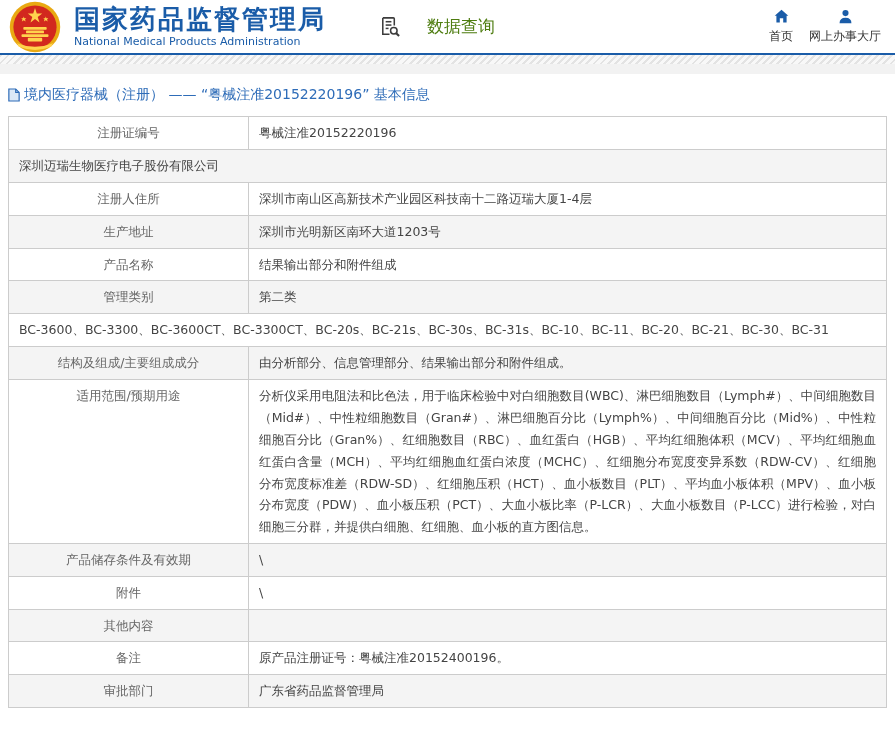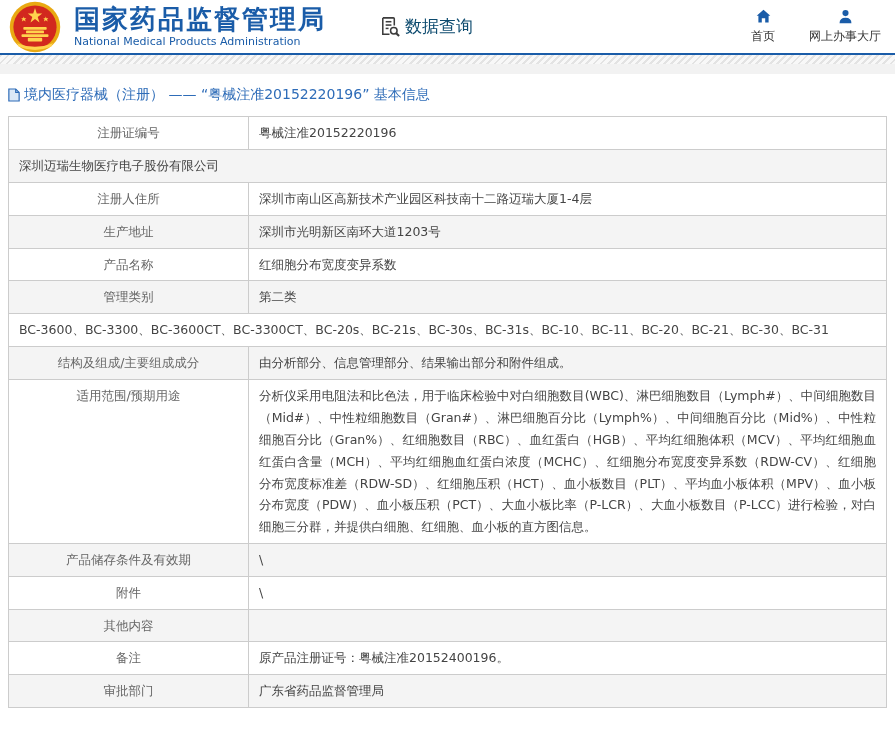--- a/index.html
+++ b/index.html
@@ -6,22 +6,22 @@
   html,body { width:895px; background:#fff; font-family:"DejaVu Sans","Liberation Sans",sans-serif; }
   body { min-height:731px; }
 
   
   .header { height:53px; display:flex; align-items:center; padding:0 14px 0 8px; background:#fff; }
   .emblem { width:54px; height:54px; flex:0 0 auto; }
   .org-block { margin-left:12px; }
   .org-title { font-size:26px; font-weight:bold; color:#1a5ca8; letter-spacing:2px; line-height:1.1; }
   .org-sub { font-size:11px; color:#1a5ca8; margin-top:2px; }
   .nav-query { display:flex; align-items:center; gap:4px; margin-left:52px; cursor:pointer; }
-  .nav-query .q-label { font-size:17px; color:#0c4a6e; }
-  .header-right { margin-left:auto; display:flex; gap:34px; }
+  .nav-query .q-label { font-size:17px; color:#4d7c0f;margin-left:22px; }
+  .header-right { margin-left:auto; display:flex; gap:16px; }
   .hr-item { display:flex; flex-direction:column; align-items:center; gap:3px; cursor:pointer; }
   .hr-item .hr-label { font-size:12px; color:#333; white-space:nowrap; }
 
   
   .blue-line { height:2px; background:#1a5ca8; }
   .hatch { height:9px; background:repeating-linear-gradient(135deg,#e3e3e3 0 2px,#f8f8f8 2px 5px); }
   .gray-band { height:10px; background:#f2f2f2; }
 
   
   .breadcrumb { display:flex; align-items:center; gap:4px; padding:12px 10px 10px 8px; }
@@ -120,21 +120,21 @@
     <div class="tr">
       <div class="th"><span>注册人住所</span></div>
       <div class="td">深圳市南山区高新技术产业园区科技南十二路迈瑞大厦1-4层</div>
     </div>
     <div class="tr">
       <div class="th"><span>生产地址</span></div>
       <div class="td">深圳市光明新区南环大道1203号</div>
     </div>
     <div class="tr">
       <div class="th"><span>产品名称</span></div>
-      <div class="td">红细胞分布宽度变异系数</div>
+      <div class="td">结果输出部分和附件组成</div>
     </div>
     <div class="tr">
       <div class="th"><span>管理类别</span></div>
       <div class="td">第二类</div>
     </div>
     <div class="tr">
       <div class="td">BC-3600、BC-3300、BC-3600CT、BC-3300CT、BC-20s、BC-21s、BC-30s、BC-31s、BC-10、BC-11、BC-20、BC-21、BC-30、BC-31</div>
     </div>
     <div class="tr">
       <div class="th"><span>结构及组成/主要组成成分</span></div>

